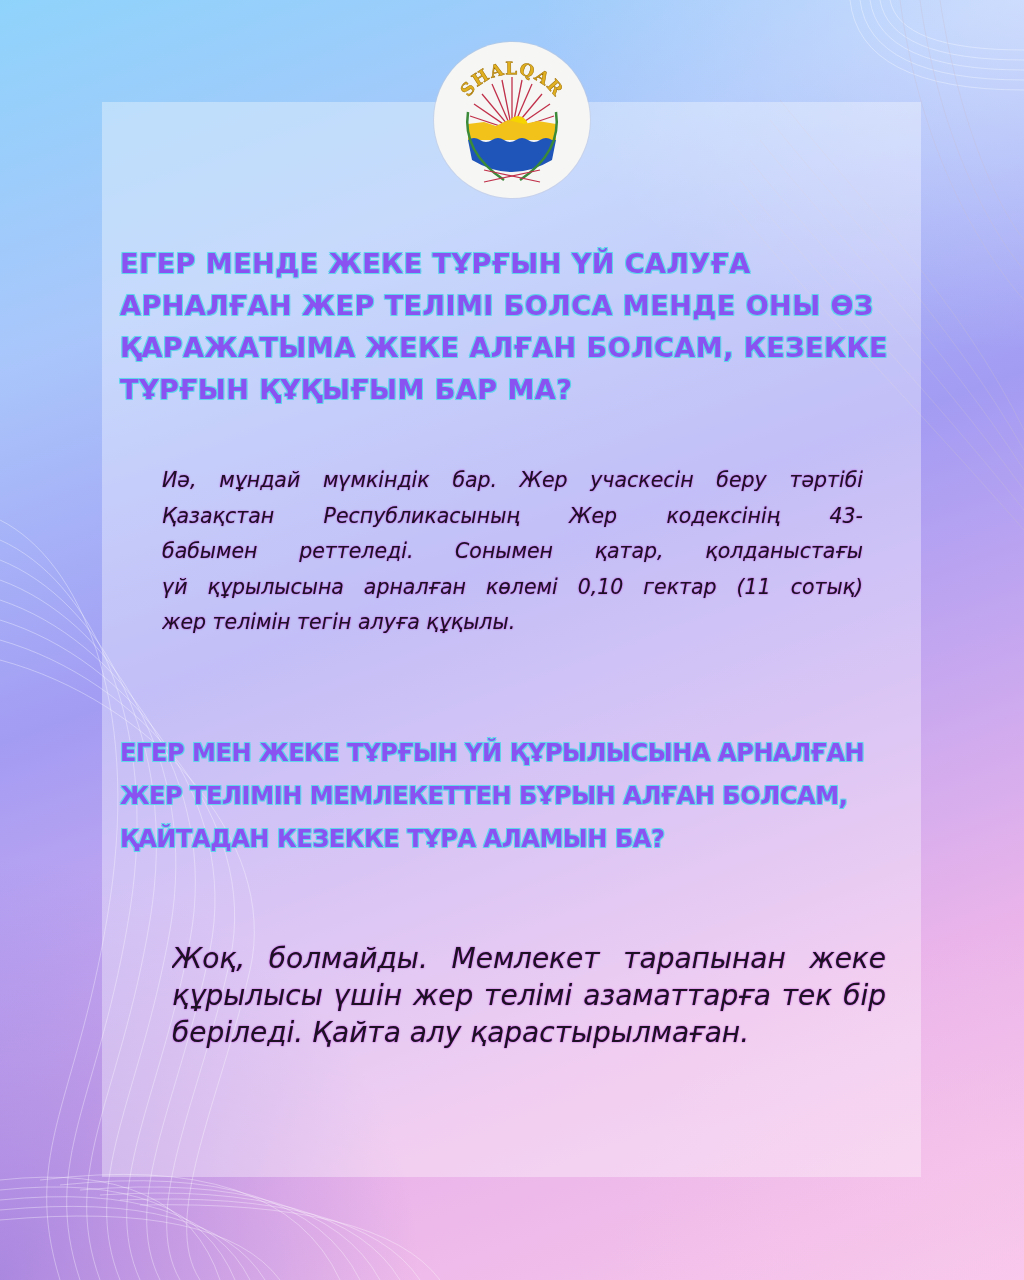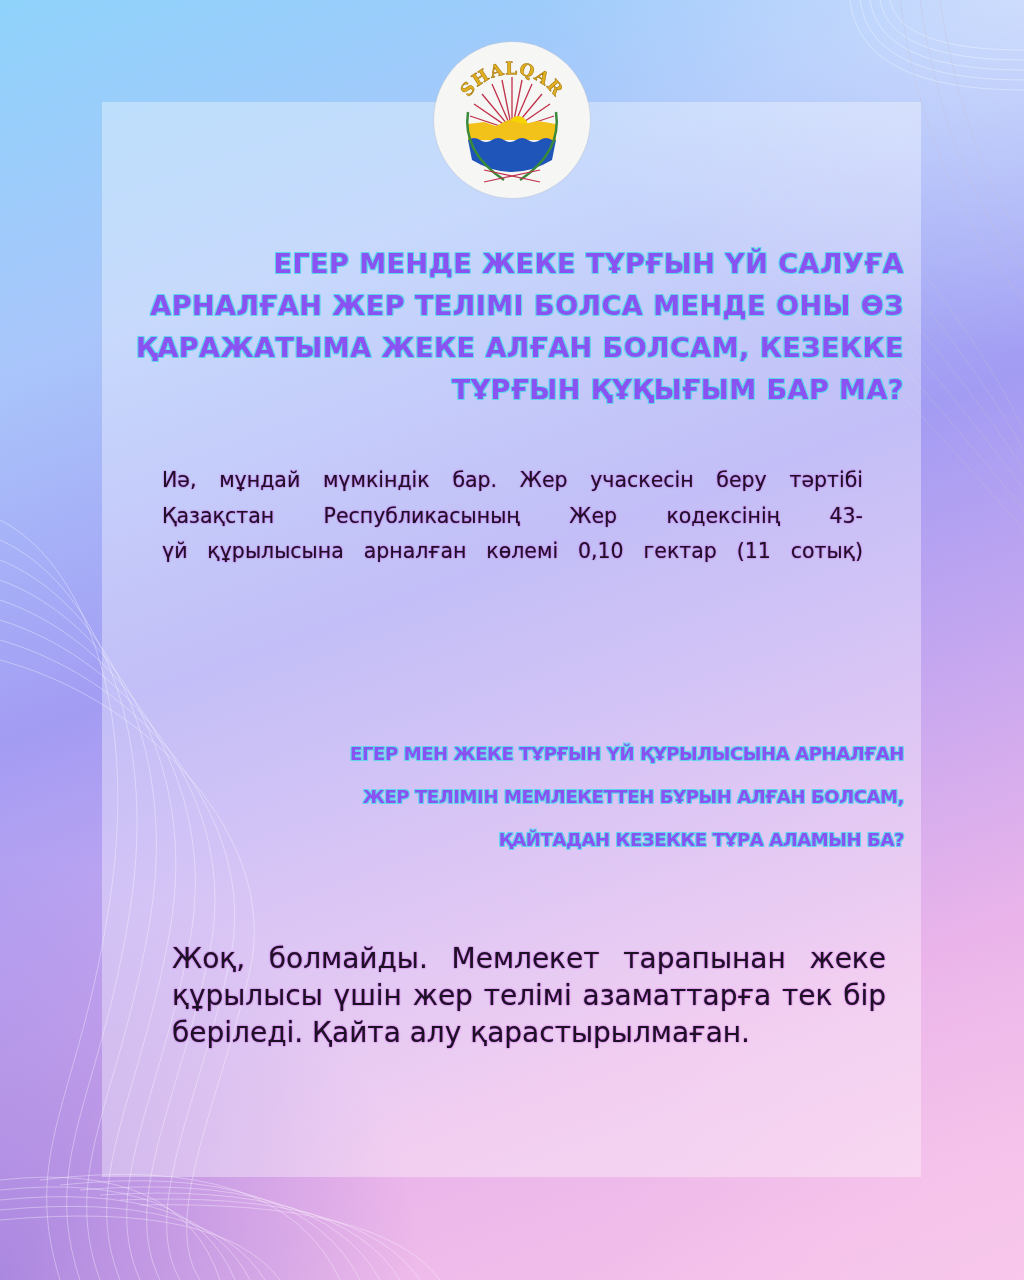--- a/index.html
+++ b/index.html
@@ -42,55 +42,55 @@
     height: 156px;
     border-radius: 50%;
     background: #f6f6f4;
     box-shadow: 0 0 0 1px rgba(200,200,210,0.4);
     overflow: hidden;
   }
   .logo svg { width: 100%; height: 100%; display: block; }
 
   .heading {
     position: absolute;
-    text-align: right;
+    text-align: left;
     color: #8a52f0;
     font-weight: bold;
     text-shadow:
       -1px -1px 0 #5fd6ea, 1px -1px 0 #5fd6ea, -1px 1px 0 #5fd6ea, 1px 1px 0 #5fd6ea,
       0 0 2px #7fe3f2;
     letter-spacing: 0.5px;
   }
   .heading .line { display: block; white-space: nowrap; }
   .heading-1 {
     left: 120px; width: 784px; top: 243px;
     font-size: 27px; line-height: 42px;
   }
   .heading-2 {
     left: 120px; width: 784px; top: 732px;
-    font-size: 18px; line-height: 43px;
+    font-size: 24px; line-height: 43px;
     letter-spacing: -0.4px;
   }
 
   .para {
     position: absolute;
     color: #1c1224;
     text-shadow: 0 0 2px rgba(190,60,220,0.75), 0 0 1px rgba(190,60,220,0.8);
   }
   .para .line {
     display: block;
     text-align: justify;
     text-align-last: justify;
     white-space: nowrap;
   }
   .para .line.last {
     text-align-last: left;
   }
   
-  .para .line { white-space: normal; overflow: hidden; height: 1em; line-height: 1em; }
+  .para .line { white-space: normal; overflow: hidden; height: 1em; line-height: 1em; font-style: italic; }
   .para-1 {
     left: 162px; width: 701px; top: 463px;
     font-size: 20.5px; line-height: 35.5px;
   }
   .para-1 .line { height: 35.5px; line-height: 35.5px; }
   .para-2 {
     left: 172px; width: 714px; top: 940px;
     font-size: 28px; line-height: 37px;
     font-family: "DejaVu Sans", sans-serif;
   }
@@ -188,21 +188,23 @@
 <div class="heading heading-1">
   <span class="line">ЕГЕР МЕНДЕ ЖЕКЕ ТҰРҒЫН ҮЙ САЛУҒА</span>
   <span class="line">АРНАЛҒАН ЖЕР ТЕЛІМІ БОЛСА МЕНДЕ ОНЫ ӨЗ</span>
   <span class="line">ҚАРАЖАТЫМА ЖЕКЕ АЛҒАН БОЛСАМ, КЕЗЕККЕ</span>
   <span class="line">ТҰРҒЫН ҚҰҚЫҒЫМ БАР МА?</span>
 </div>
 
 <div class="para para-1">
   <span class="line">Иә, мұндай мүмкіндік бар. Жер учаскесін беру тәртібі</span>
   <span class="line">Қазақстан Республикасының Жер кодексінің 43-</span>
+  <span class="line">бабымен реттеледі. Сонымен қатар, қолданыстағы</span>
   <span class="line">үй құрылысына арналған көлемі 0,10 гектар (11 сотық)</span>
+  <span class="line last">жер телімін тегін алуға құқылы.</span>
 </div>
 
 <div class="heading heading-2">
   <span class="line">ЕГЕР МЕН ЖЕКЕ ТҰРҒЫН ҮЙ ҚҰРЫЛЫСЫНА АРНАЛҒАН</span>
   <span class="line">ЖЕР ТЕЛІМІН МЕМЛЕКЕТТЕН БҰРЫН АЛҒАН БОЛСАМ,</span>
   <span class="line">ҚАЙТАДАН КЕЗЕККЕ ТҰРА АЛАМЫН БА?</span>
 </div>
 
 <div class="para para-2">
   <span class="line">Жоқ, болмайды. Мемлекет тарапынан жеке тұрғын үй</span>

